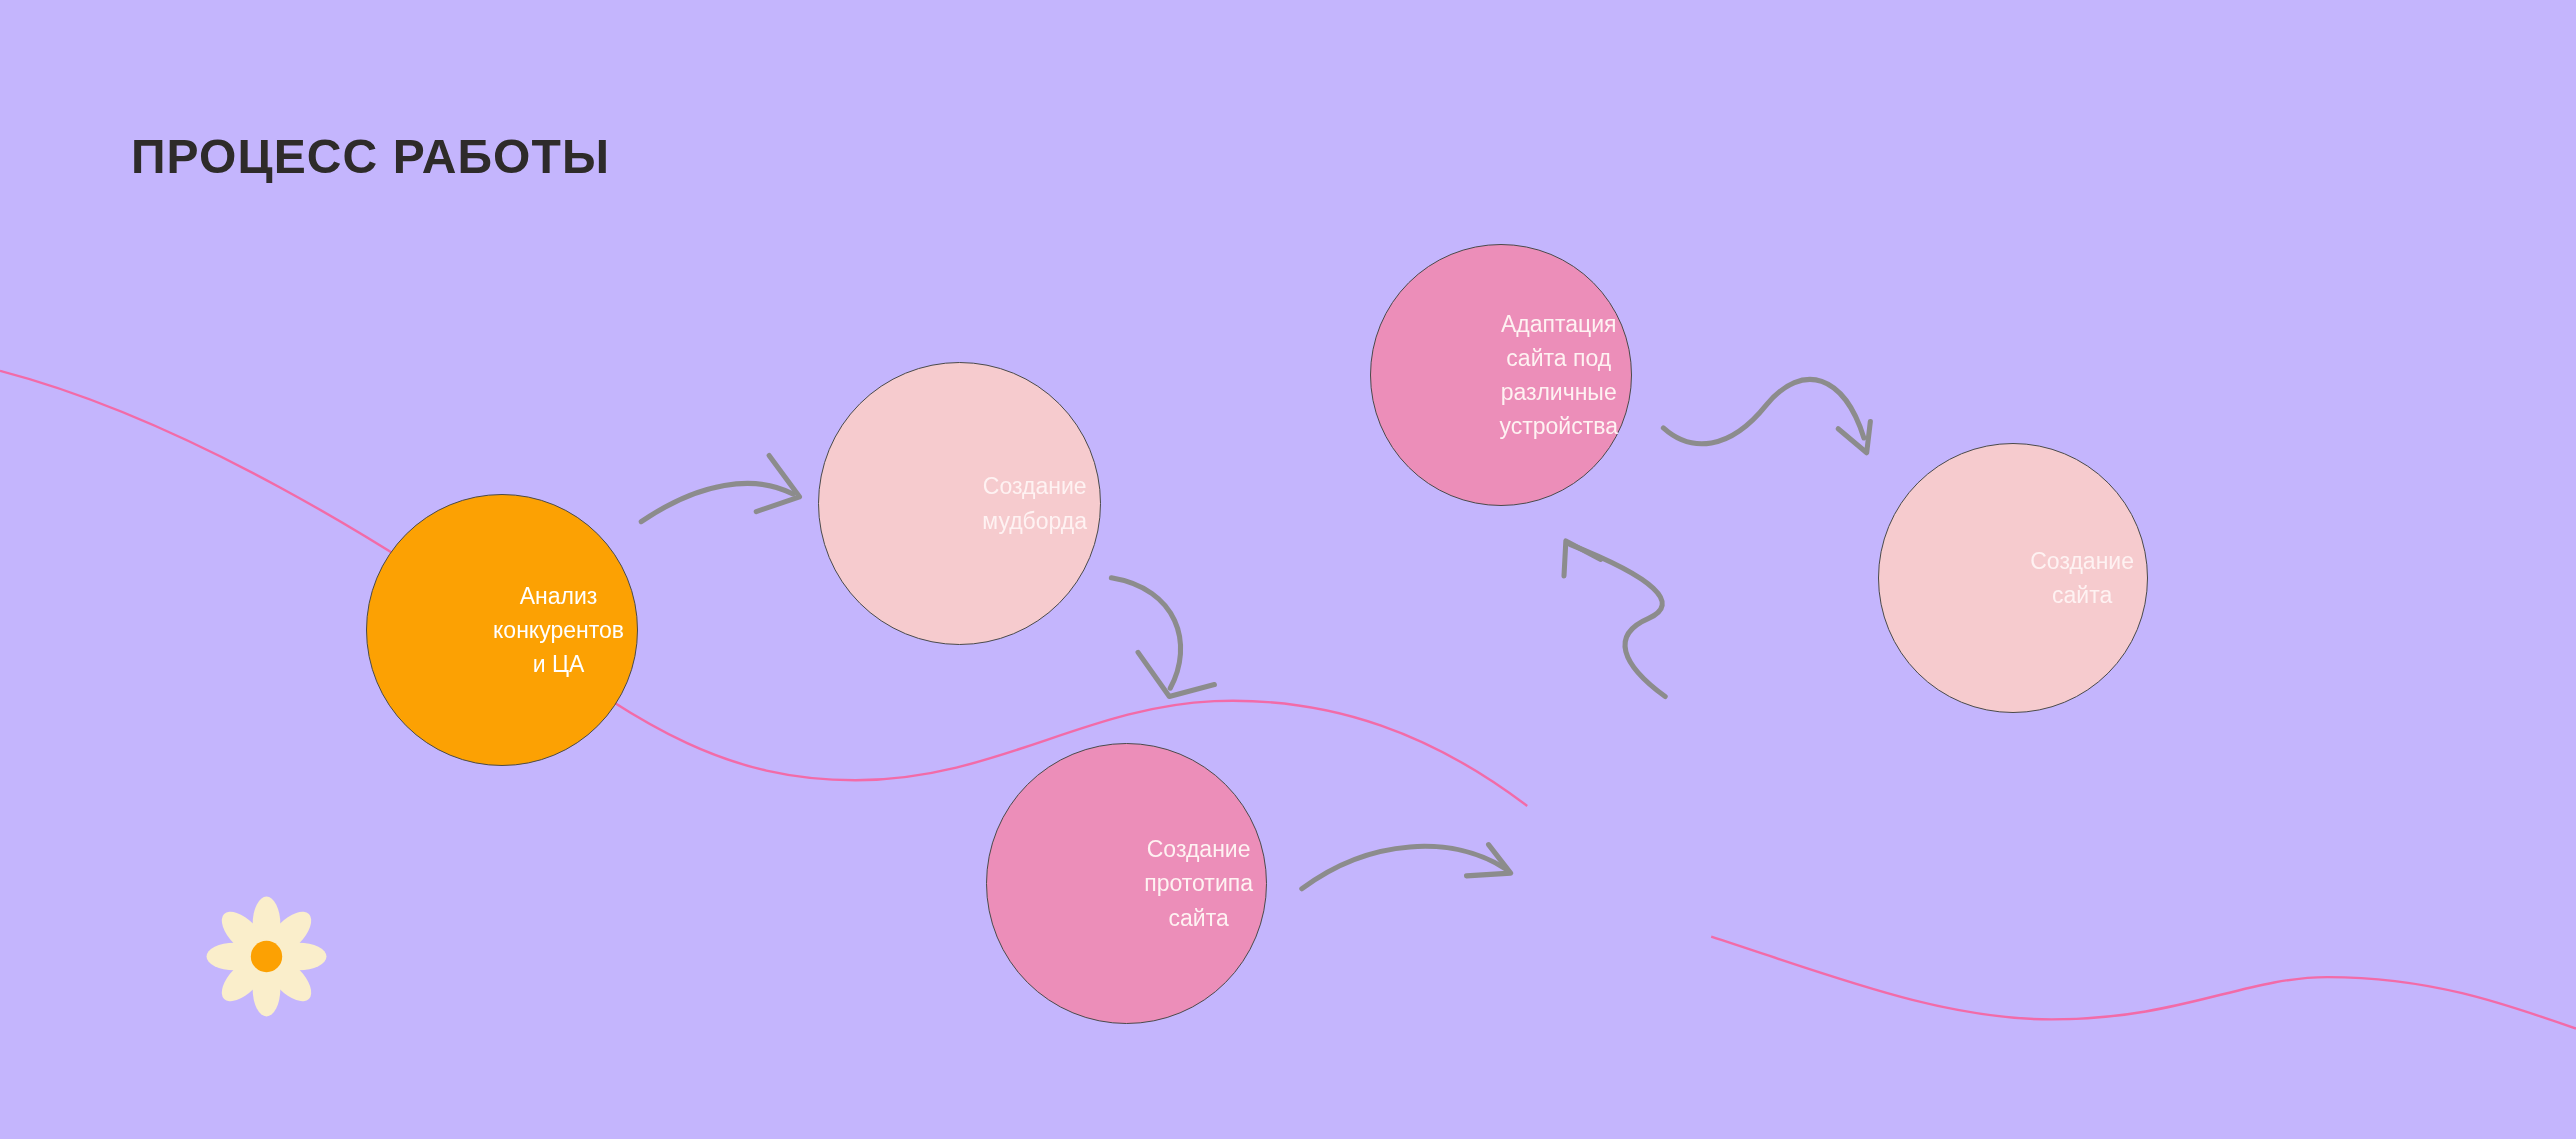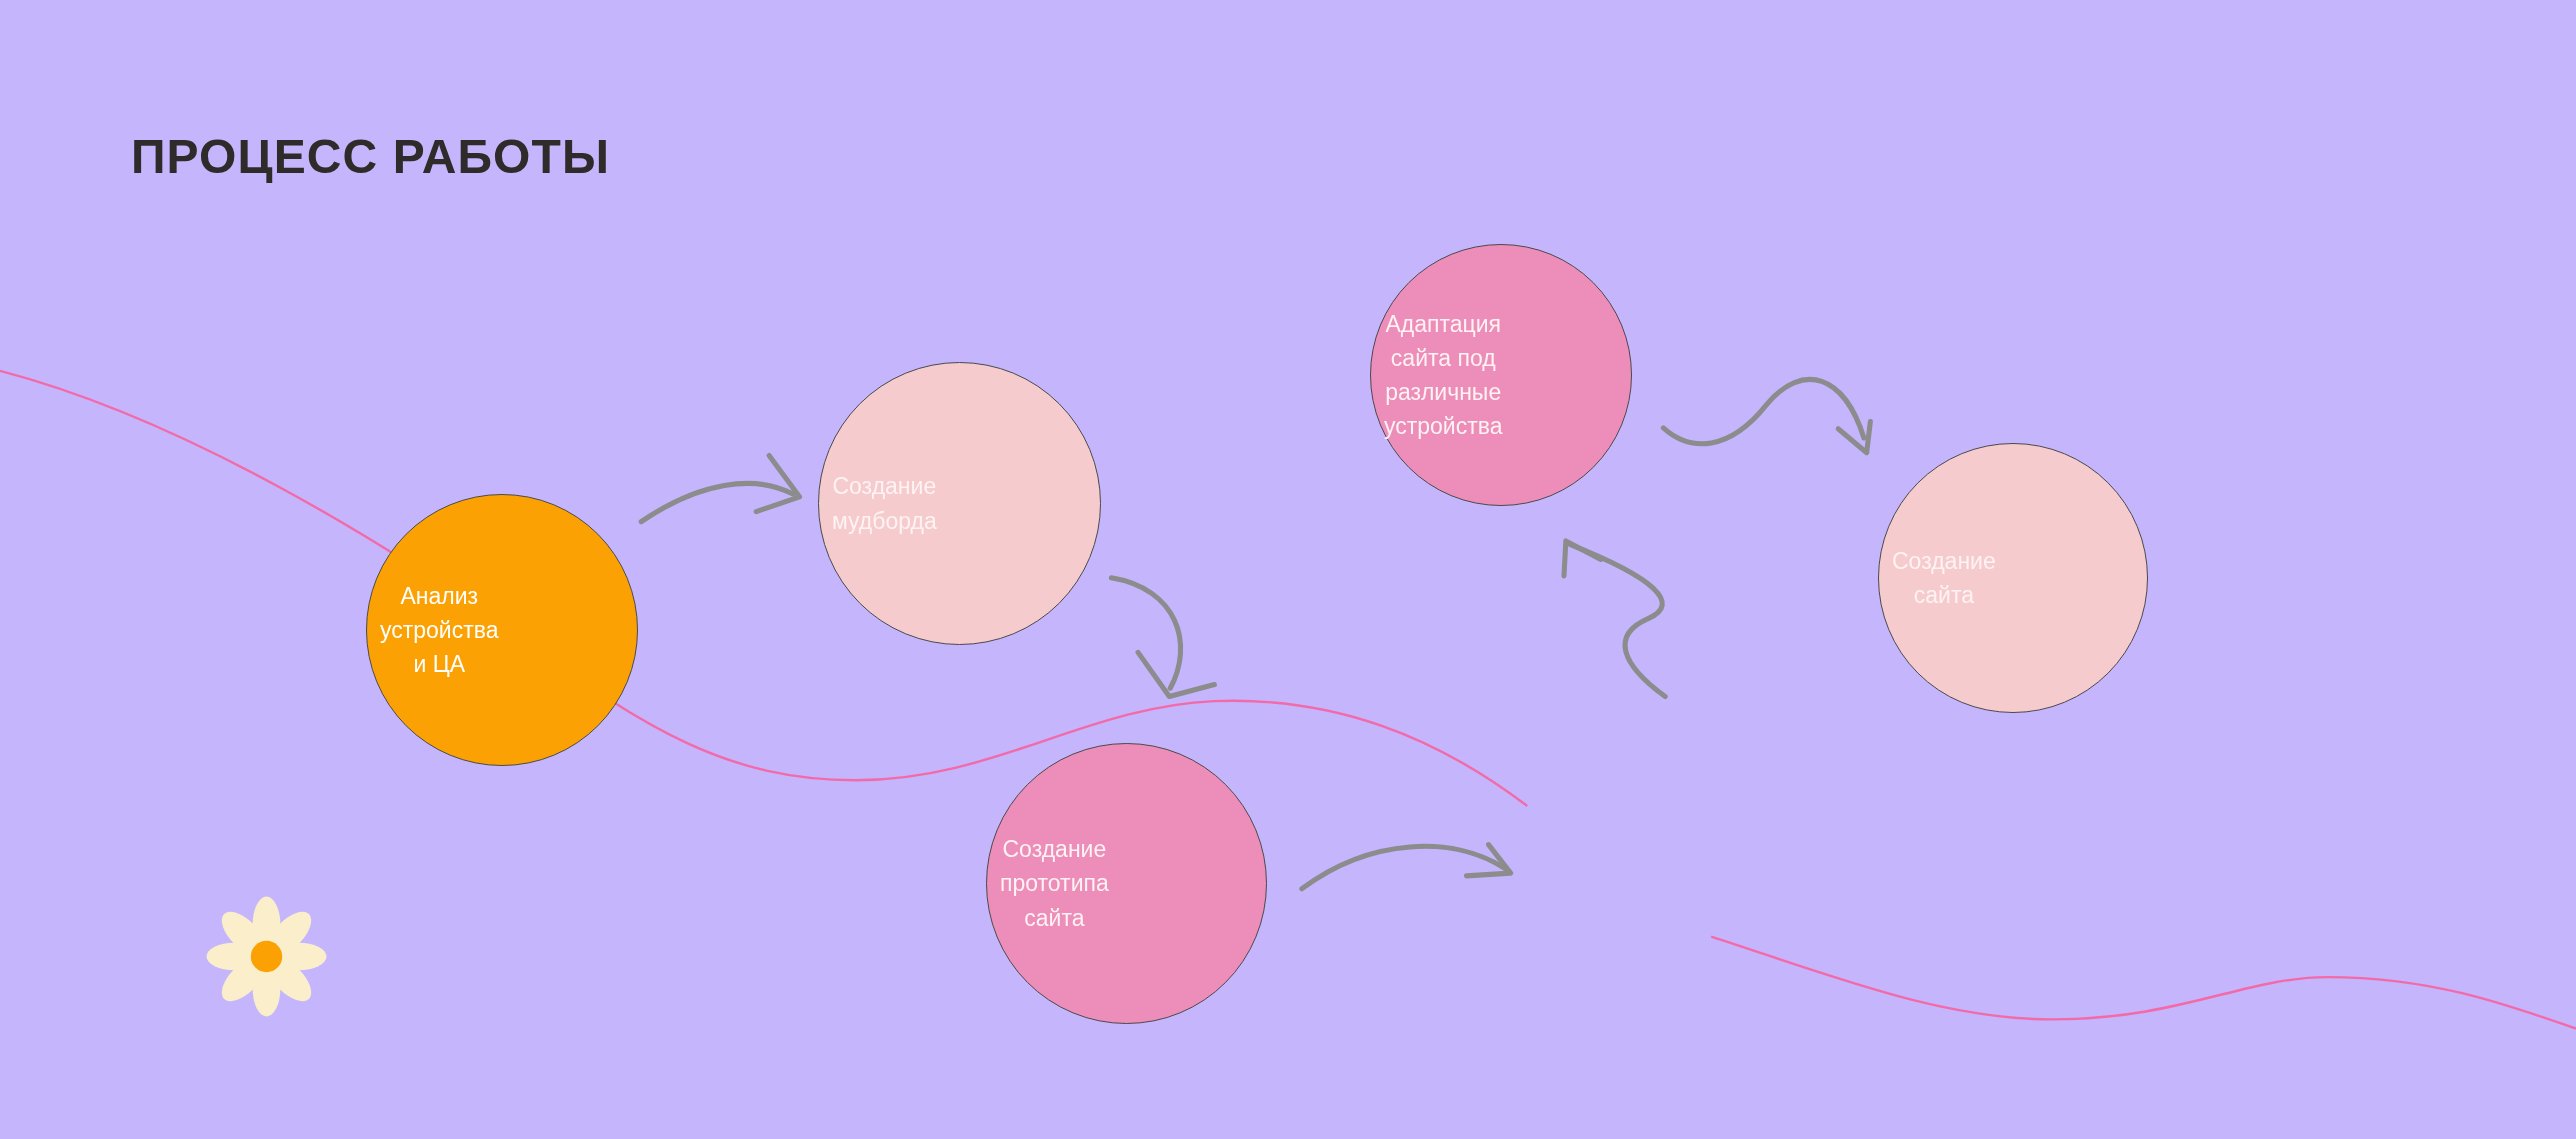--- a/index.html
+++ b/index.html
@@ -43,21 +43,21 @@
     color: #2E2B2A;
     white-space: nowrap;
   }
   .node {
     position: absolute;
     border-radius: 50%;
     border: 1.8px solid #4A4A4A;
     box-sizing: border-box;
     display: flex;
     align-items: center;
-    justify-content: flex-start;
+    justify-content: flex-end;
     text-align: center;
   }
   .node-label {
     color: #FFFFFF;
     font-size: 23px;
     line-height: 1.48;
     padding: 0 13px;
     white-space: pre-line;
     font-weight: 400;
   }
@@ -82,21 +82,21 @@
 
   <svg id="bg-lines" viewBox="0 0 2800 1239">
     <path fill="none" stroke="#F26BA8" stroke-width="2.6" d="M 0 403 C 200 455 420 590 575 700 C 700 790 790 848 930 848 C 1080 848 1180 768 1320 762 C 1450 757 1560 800 1660 876"></path>
     <path fill="none" stroke="#F26BA8" stroke-width="2.6" d="M 1860 1018 C 1990 1060 2110 1108 2230 1108 C 2370 1108 2440 1062 2530 1062 C 2640 1062 2720 1090 2800 1118"></path>
   </svg>
 
   <div id="title">ПРОЦЕСС РАБОТЫ</div>
 
   <div class="node orange" style="left:366px; top:494px; width:272px; height:272px;">
     <div class="node-label">Анализ
-устройства
+конкурентов
 и ЦА</div>
   </div>
 
   <div class="node lightpink" style="left:818px; top:362px; width:283px; height:283px;">
     <div class="node-label">Создание
 мудборда</div>
   </div>
 
   <div class="node pink" style="left:1370px; top:244px; width:262px; height:262px;">
     <div class="node-label">Адаптация

